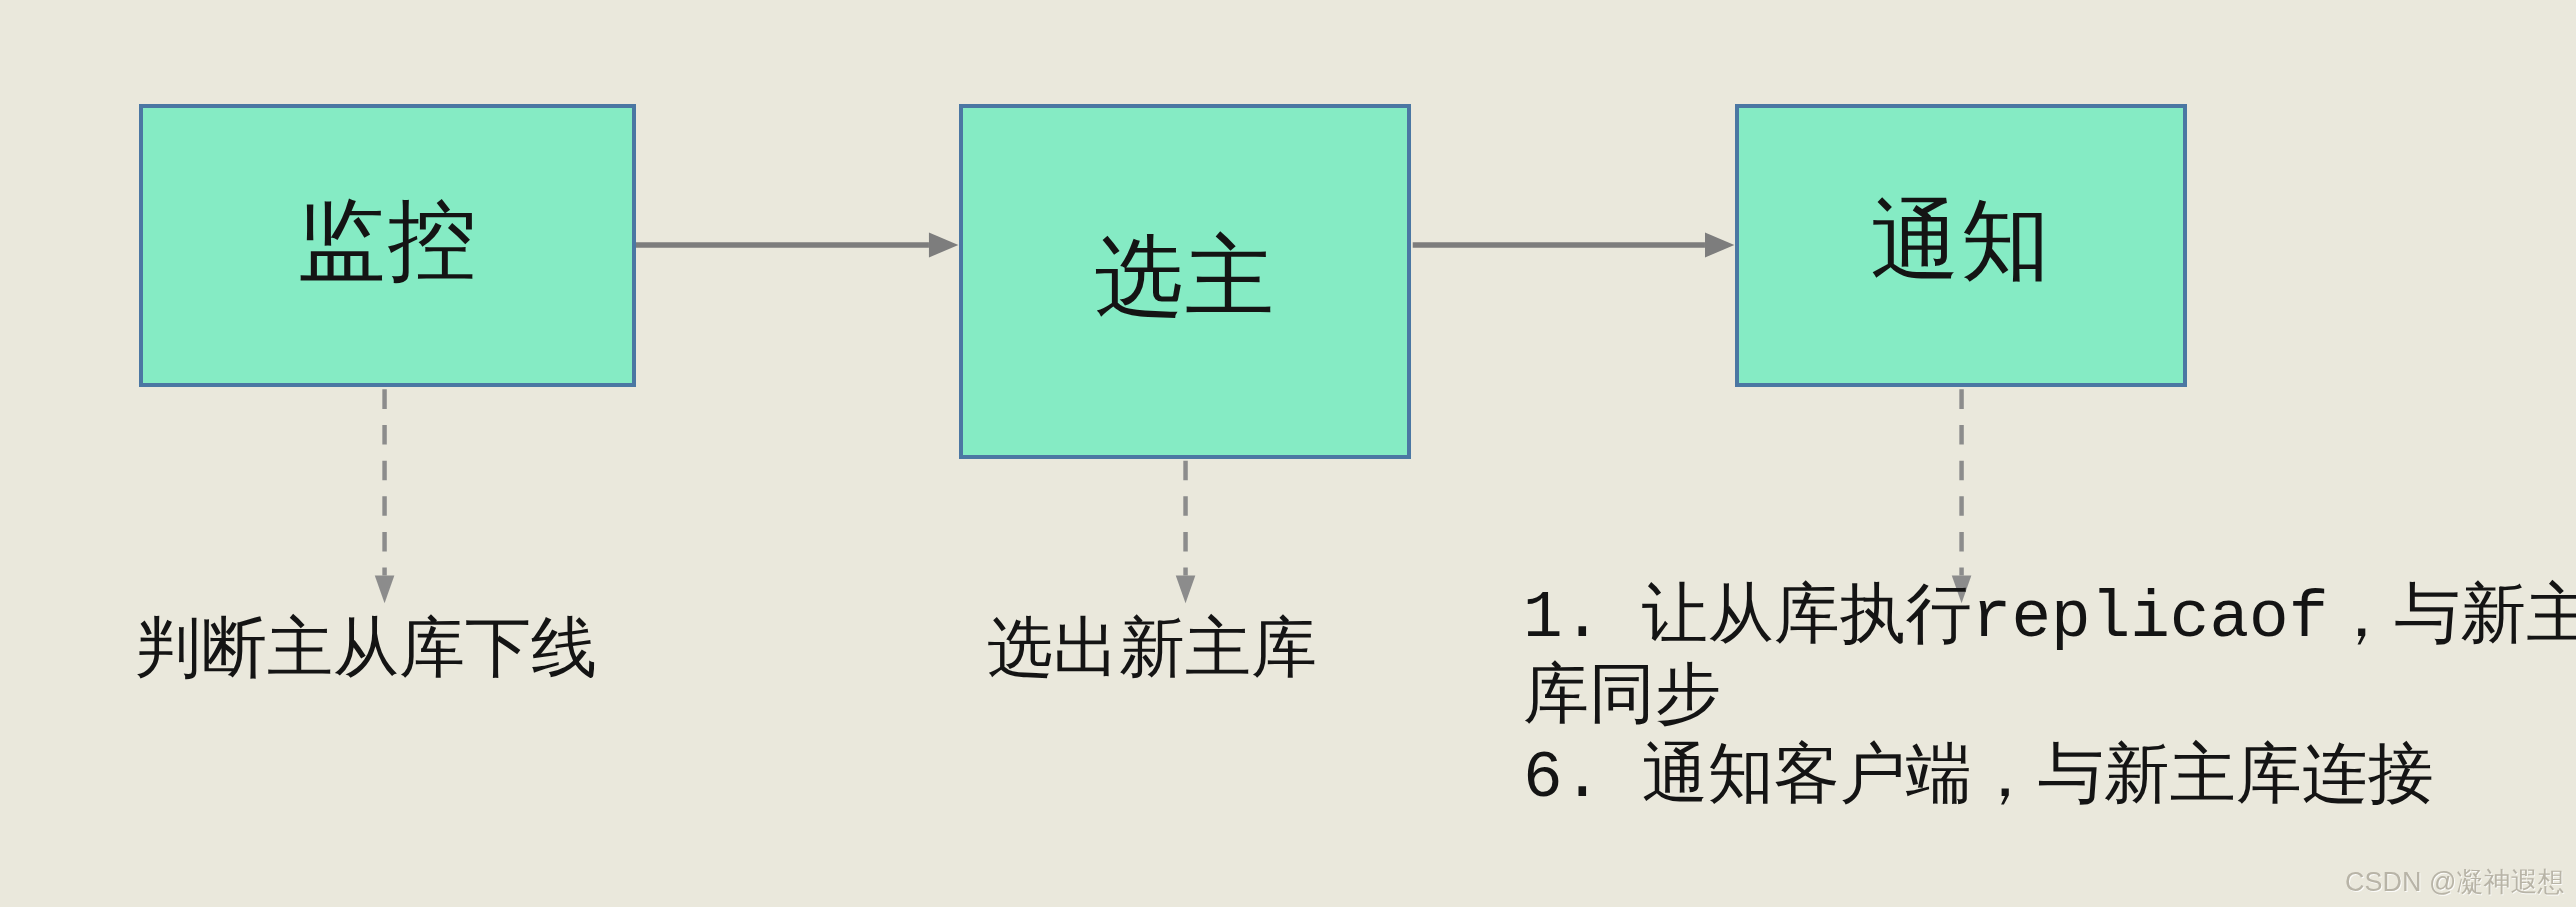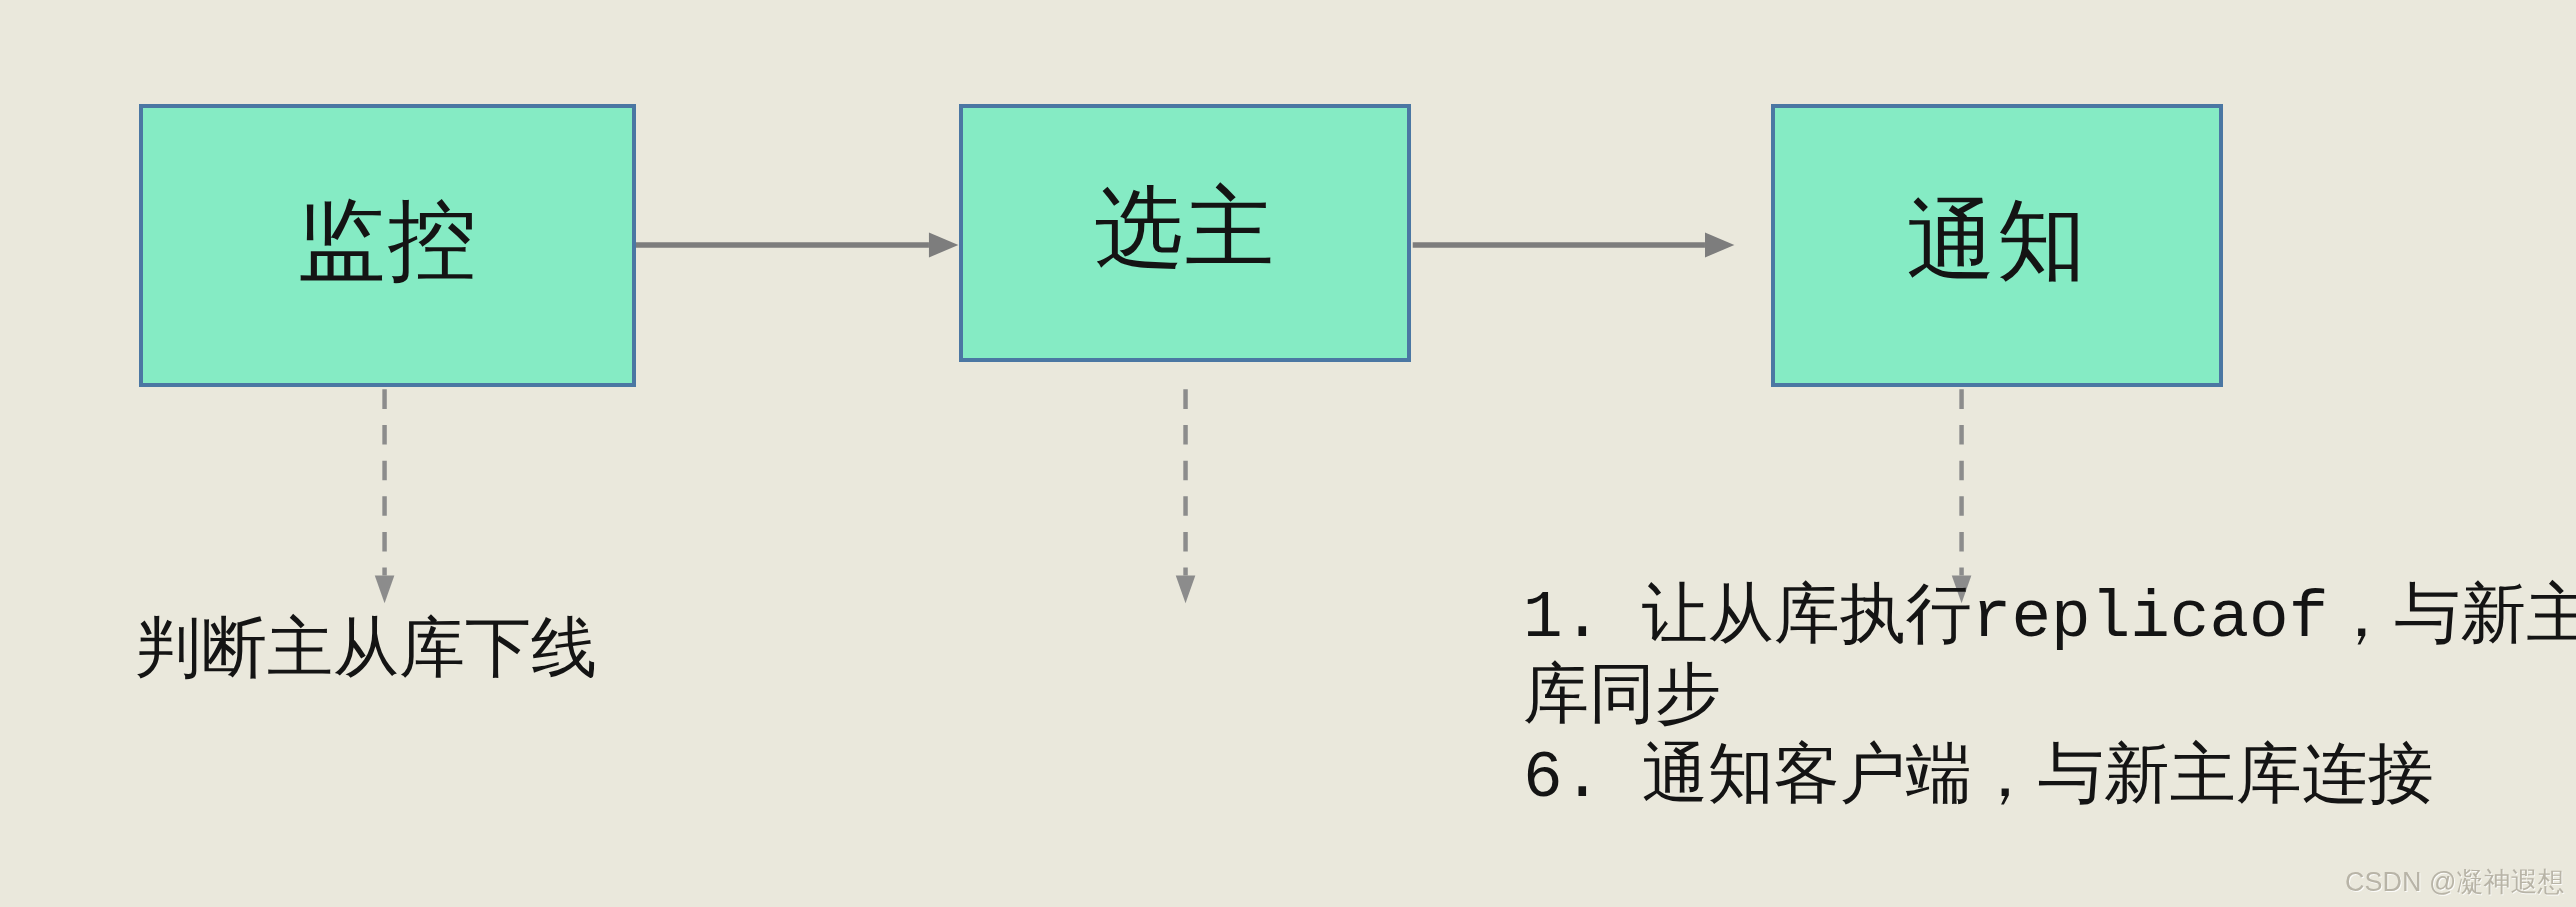--- a/index.html
+++ b/index.html
@@ -99,30 +99,31 @@
     <g>
       <line class="dashed-line" x1="2201" y1="437" x2="2201" y2="646"></line>
       <polygon class="dashed-head" points="2190,646 2212,646 2201,677"></polygon>
     </g>
   </svg>
 
   <div class="node" style="left:139px; top:104px; width:497px; height:283px;">
     <span class="node-label">监控</span>
   </div>
 
-  <div class="node" style="left:959px; top:104px; width:452px; height:258px;">
+  <div class="node" style="left:959px; top:104px; width:452px; height:355px;">
     <span class="node-label">选主</span>
   </div>
 
-  <div class="node" style="left:1735px; top:104px; width:452px; height:283px;margin-left:36px;">
+  <div class="node" style="left:1735px; top:104px; width:452px; height:283px;">
     <span class="node-label">通知</span>
   </div>
 
   <div class="desc" style="left:135px; top:613px;">判断主从库下线</div>
 
+  <div class="desc" style="left:987px; top:613px;">选出新主库</div>
 
   <div class="desc" style="left:1523px; top:579px;">
     <div class="desc-line">1. 让从库执行replicaof，与新主</div>
     <div class="desc-line">库同步</div>
     <div class="desc-line">6. 通知客户端，与新主库连接</div>
   </div>
 
   <div class="watermark">CSDN @凝神遐想</div>
 
 </div>

